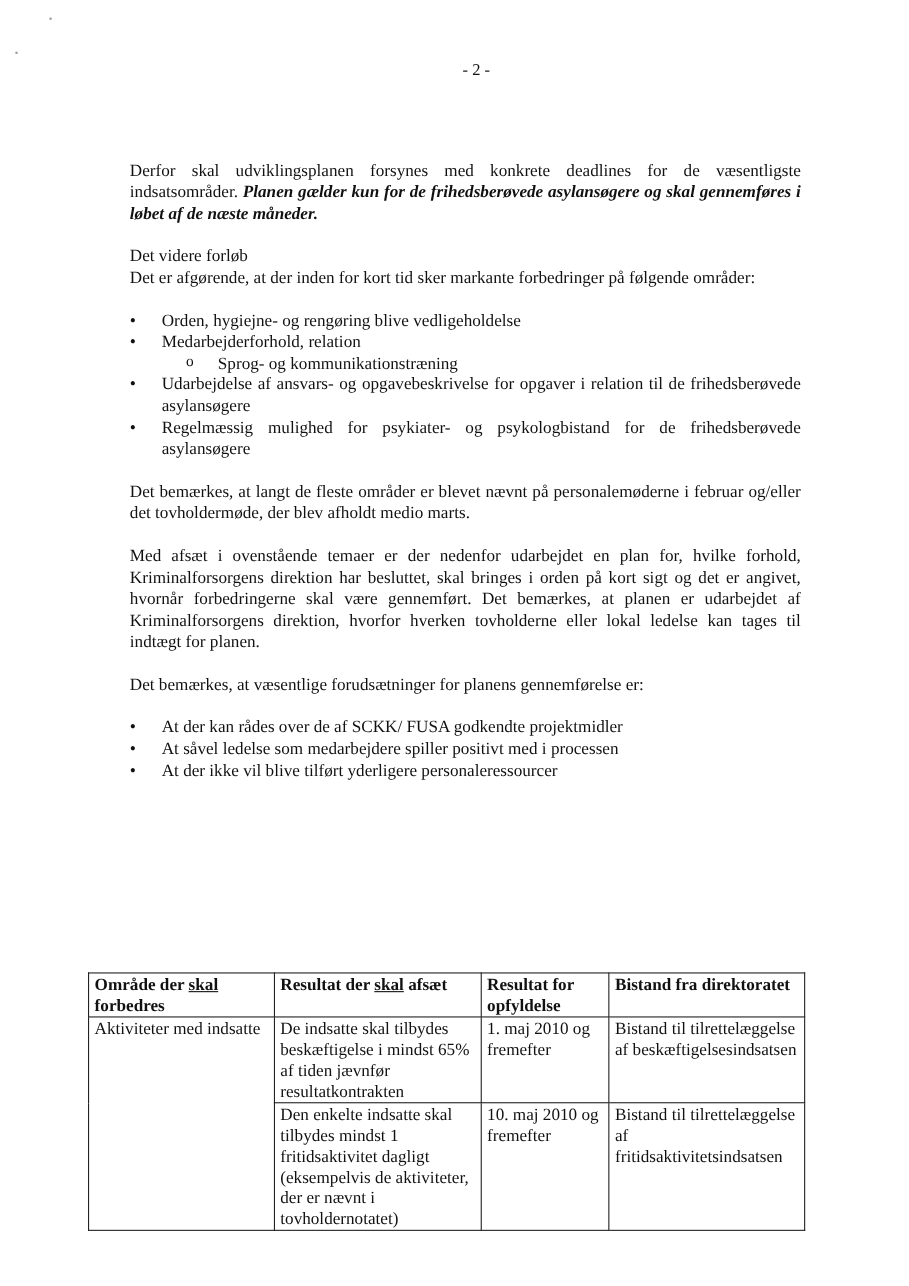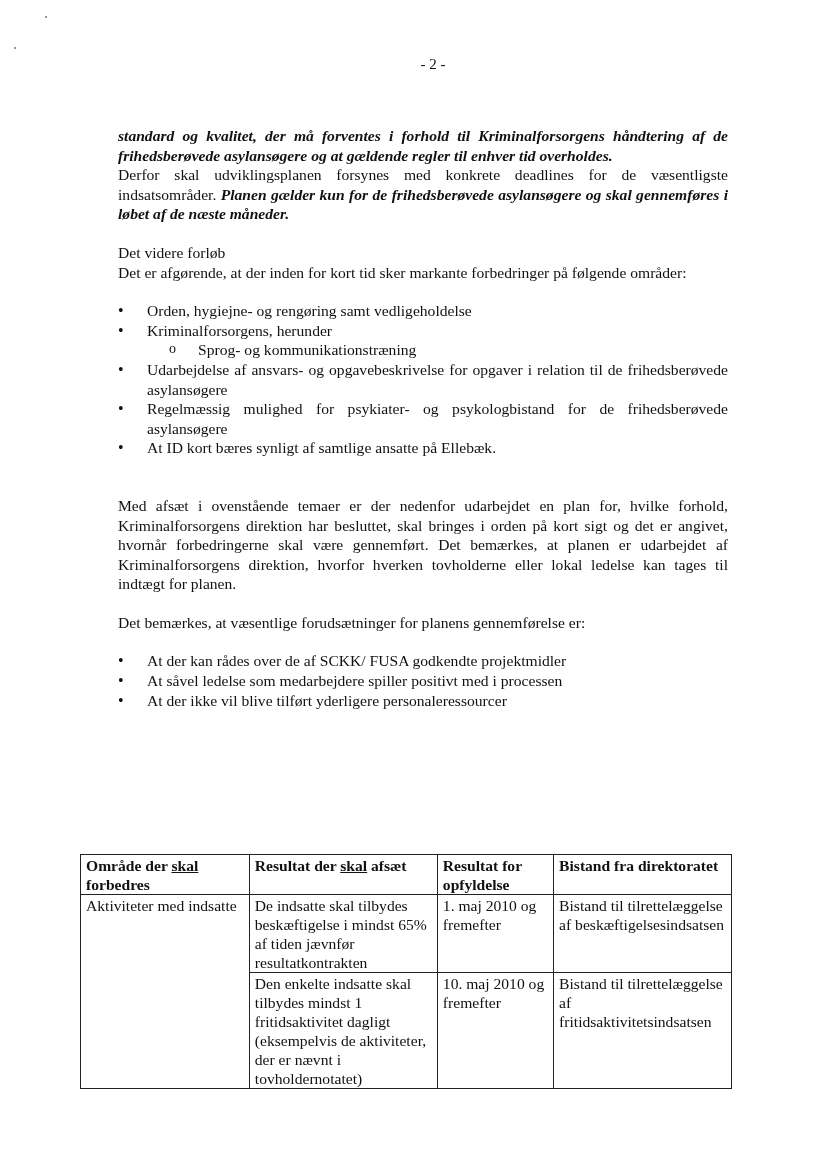--- a/index.html
+++ b/index.html
@@ -16,61 +16,61 @@
     .bi { font-weight: bold; font-style: italic; }
     .b { font-weight: normal; }
     .gap { height: 19px; }
     ul.bullets { list-style: none; margin: 0; padding: 0; }
     ul.bullets > li { position: relative; padding-left: 29px; text-align: justify; text-align-last: left; }
     ul.bullets > li::before { content: "\2022"; position: absolute; left: 0; top: 0; font-size: 16px; }
     ul.sub { list-style: none; margin: 0; padding: 0; }
     ul.sub > li { position: relative; padding-left: 29px; margin-left: 22px; }
     ul.sub > li::before { content: "o"; position: absolute; left: 0; top: -1px; font-size: 14px; }
     table.plan {
-      position: absolute; left: 80px; top: 854px; width: 652px;
+      position: absolute; left: 80px; top: 884px; width: 652px;
       border-collapse: collapse; font-size: 15.6px; line-height: 19px;
     }
     table.plan th, table.plan td {
       border: 1px solid #222222; vertical-align: top; text-align: left;
       padding: 1px 5px 0 5px;
     }
     table.plan th { font-weight: bold; }
     .u { text-decoration: underline; }
     .c1 { width: 156px; } .c2 { width: 175px; } .c3 { width: 104px; } .c4 { width: 165px; margin-top: 37px; }
   </style>
 </head>
 <body>
 
 <div class="speck" style="left:45px;top:16px;"></div>
 <div class="speck" style="left:14px;top:47px;"></div>
 
 <div class="page-number">- 2 -</div>
 
 <div class="content">
   <p class="justify">
-    <span class="bi">standard og kvalitet, der må forventes i forhold til Kriminalforsorgens håndtering af de frihedsberøvede asylansøgere og at gældende regler til enhver tid overholdes.</span><br>
+    <br>
     <span>Derfor skal udviklingsplanen forsynes med konkrete deadlines for de væsentligste indsatsområder. </span><span class="bi">Planen gælder kun for de frihedsberøvede asylansøgere og skal gennemføres i løbet af de næste måneder.</span>
   </p>
   <div class="gap"></div>
   <p class="b">Det videre forløb</p>
   <p>Det er afgørende, at der inden for kort tid sker markante forbedringer på følgende områder:</p>
   <div class="gap"></div>
   <ul class="bullets">
-    <li>Orden, hygiejne- og rengøring samt vedligeholdelse</li>
+    <li>Orden, hygiejne- og rengøring blive vedligeholdelse</li>
     <li>
-      <span>Kriminalforsorgens, herunder</span>
+      <span>Medarbejderforhold, relation</span>
       <ul class="sub">
         <li>Sprog- og kommunikationstræning</li>
       </ul>
     </li>
     <li>Udarbejdelse af ansvars- og opgavebeskrivelse for opgaver i relation til de frihedsberøvede asylansøgere</li>
     <li>Regelmæssig mulighed for psykiater- og psykologbistand for de frihedsberøvede asylansøgere</li>
-    <li>At ID kort bæres synligt af samtlige ansatte på Ellebæk.</li>
   </ul>
   <div class="gap"></div>
+  <p class="justify">Det bemærkes, at langt de fleste områder er blevet nævnt på personalemøderne i februar og/eller det tovholdermøde, der blev afholdt medio marts.</p>
   <div class="gap"></div>
   <p class="justify">Med afsæt i ovenstående temaer er der nedenfor udarbejdet en plan for, hvilke forhold, Kriminalforsorgens direktion har besluttet, skal bringes i orden på kort sigt og det er angivet, hvornår forbedringerne skal være gennemført. Det bemærkes, at planen er udarbejdet af Kriminalforsorgens direktion, hvorfor hverken tovholderne eller lokal ledelse kan tages til indtægt for planen.</p>
   <div class="gap"></div>
   <p>Det bemærkes, at væsentlige forudsætninger for planens gennemførelse er:</p>
   <div class="gap"></div>
   <ul class="bullets">
     <li>At der kan rådes over de af SCKK/ FUSA godkendte projektmidler</li>
     <li>At såvel ledelse som medarbejdere spiller positivt med i processen</li>
     <li>At der ikke vil blive tilført yderligere personaleressourcer</li>
   </ul>

